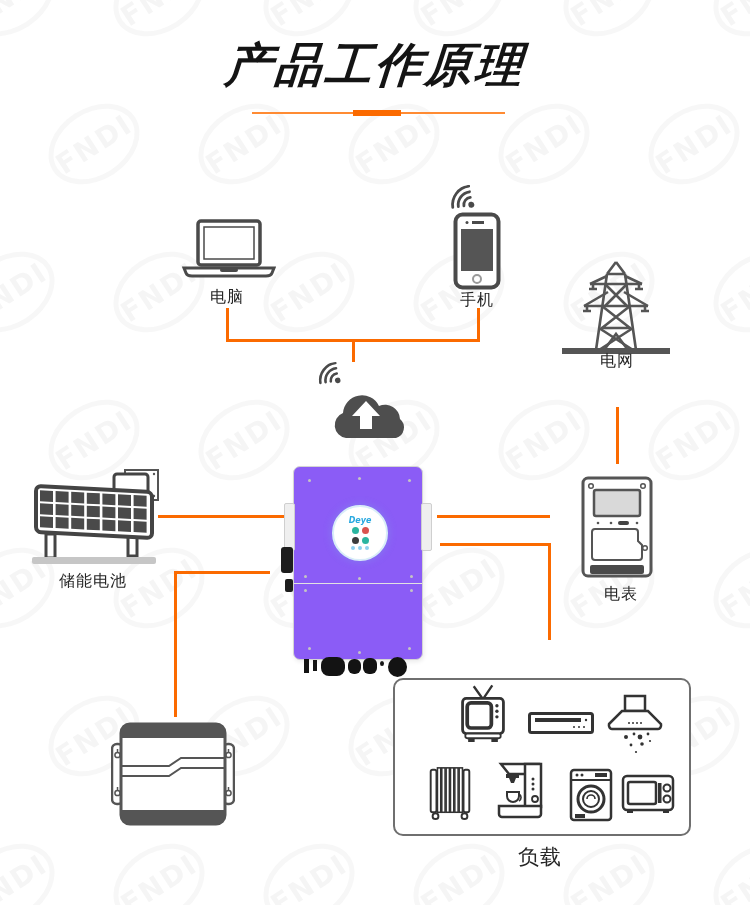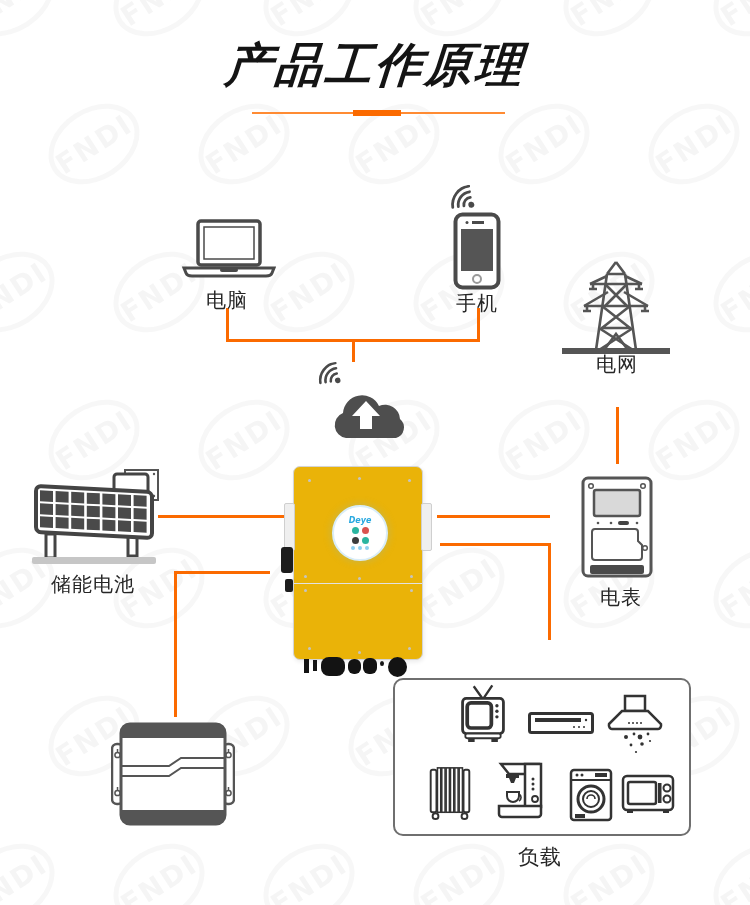--- a/index.html
+++ b/index.html
@@ -15,25 +15,25 @@
   
   .title{position:absolute;left:0;top:34px;width:100%;text-align:center;margin:0;
          font-size:47px;font-weight:900;font-style:italic;color:#141414;letter-spacing:3px;
          transform:skewX(-4deg);}
   .divider{position:absolute;left:252px;top:112px;width:253px;height:2px;background:#ff8b33;}
   .divider-bold{position:absolute;left:101px;top:-2px;width:48px;height:6px;background:var(--accent);}
   .subtitle{position:absolute;left:0;top:128px;width:100%;text-align:center;
             font-size:20px;color:#2b2b2b;letter-spacing:2px;}
   
   .abs{position:absolute;}
-  .nlabel{position:absolute;text-align:center;font-size:20px;font-weight:500;color:#262626;letter-spacing:1px;}
+  .nlabel{position:absolute;text-align:center;font-size:16px;font-weight:500;color:#262626;letter-spacing:1px;}
   .line{position:absolute;background:var(--accent);}
   .line.h{height:3px;} .line.v{width:3px;}
   
-  .inverter{position:absolute;left:293px;top:466px;width:128px;height:192px;background:#eab308;
+  .inverter{position:absolute;left:293px;top:466px;width:128px;height:192px;background:#8b5cf6;
             border:1.5px solid #d4d4d4;border-radius:7px;box-shadow:1px 2px 4px rgba(0,0,0,.08);}
   .inv-seam{position:absolute;left:0;top:116px;width:100%;height:0;border-top:1.5px solid #e2e2e2;}
   .inv-screws{position:absolute;left:14px;top:12px;width:3px;height:3px;border-radius:50%;background:#c4c4c4;
       box-shadow:50px -2px 0 #c4c4c4,100px 0 0 #c4c4c4,
                  -4px 96px 0 #c4c4c4,50px 98px 0 #c4c4c4,102px 96px 0 #c4c4c4,
                  -4px 110px 0 #c4c4c4,102px 110px 0 #c4c4c4,
                  0 168px 0 #c4c4c4,50px 172px 0 #c4c4c4,100px 168px 0 #c4c4c4;}
   .bracket{position:absolute;width:9px;height:46px;background:#efefef;border:1px solid #cfcfcf;border-radius:2px;top:36px;}
   .bracket.l{left:-10px;} .bracket.r{right:-10px;}
   .dc-switch{position:absolute;left:-13px;top:80px;width:12px;height:26px;background:#1d1d1d;border-radius:3px;}

